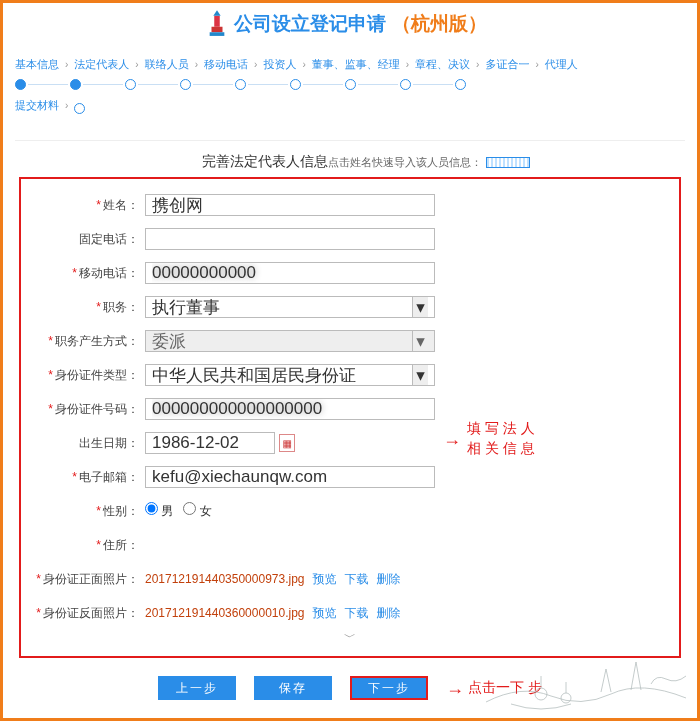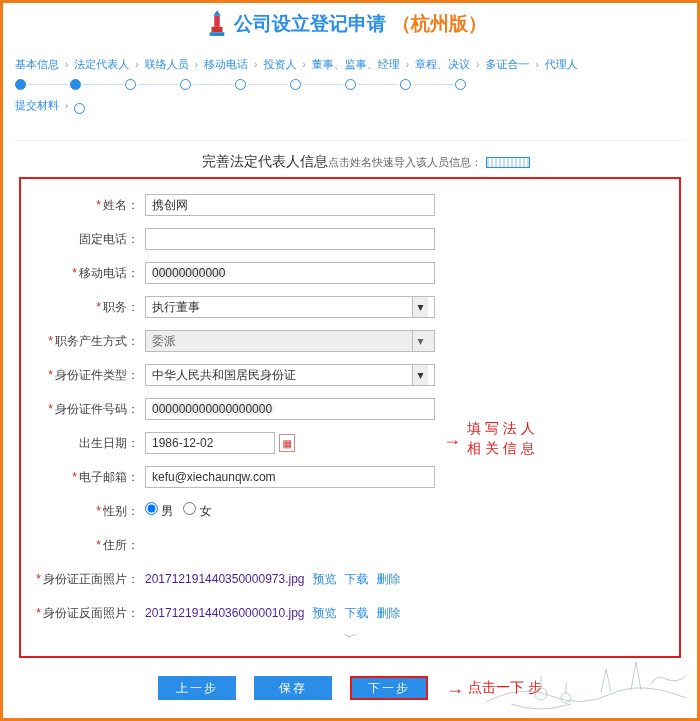--- a/index.html
+++ b/index.html
@@ -162,21 +162,21 @@
   .form-control {
     flex: 0 0 290px;
   }
   .form-control input[type="text"],
   .form-control .select {
     width: 100%;
     height: 22px;
     border: 1px solid #bbb;
     background: #fff;
     padding: 0 6px;
-    font-size: 12px;
+    font-size: 17px;
     color: #333;
   }
   .form-control.narrow { flex-basis: 150px; }
   .blurred { color: transparent; text-shadow: 0 0 6px #999; background:#fafafa;}
   .select {
     display:flex; align-items:center; justify-content:space-between;
   }
   .select .caret {
     width: 16px; height: 20px;
     border-left: 1px solid #bbb;
@@ -187,21 +187,21 @@
   .date-wrap { display:flex; align-items:center; gap:4px;}
   .date-wrap input { width: 120px; }
   .date-icon {
     width:18px; height:18px; border:1px solid #d88; background:#fff;
     display:flex;align-items:center;justify-content:center;font-size:10px;color:#c33;
   }
   .radio-group { display:flex; align-items:center; gap:10px; font-size:12px;}
   .upload-row {
     display:flex; align-items:center; gap:6px; font-size:12px;
   }
-  .upload-row .filename { color:#4c1d95; }
+  .upload-row .filename { color:#c2410c; }
   .upload-row a { color:#2a8de8; text-decoration:none; margin-left:2px;}
   .chev-down { text-align:center; color:#999; font-size:12px; margin-top:-2px;}
 
   
   .annot {
     position: absolute;
     left: 440px; top: 416px;
     color: #e21b1b;
     font-size: 14px;
     display:flex; align-items:center; gap:6px;

